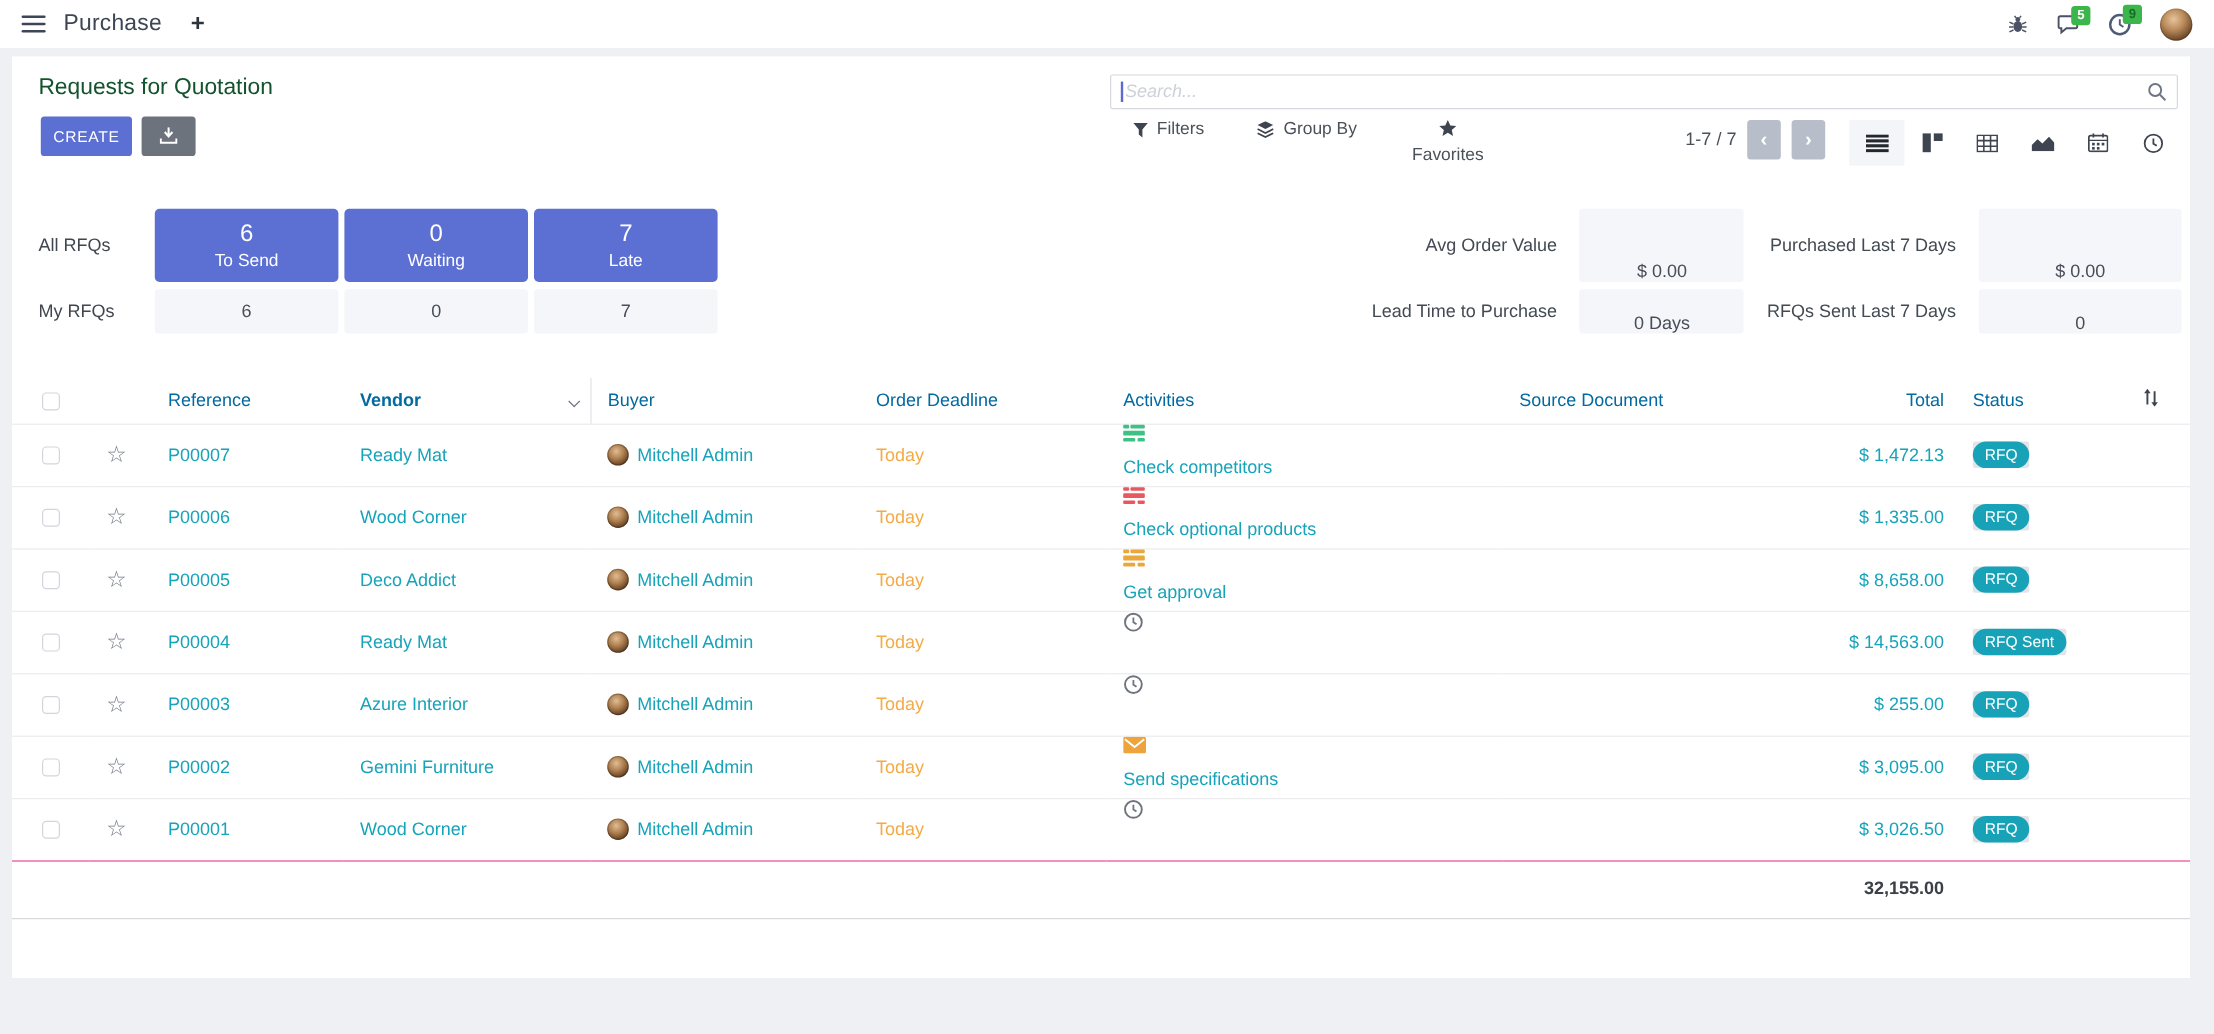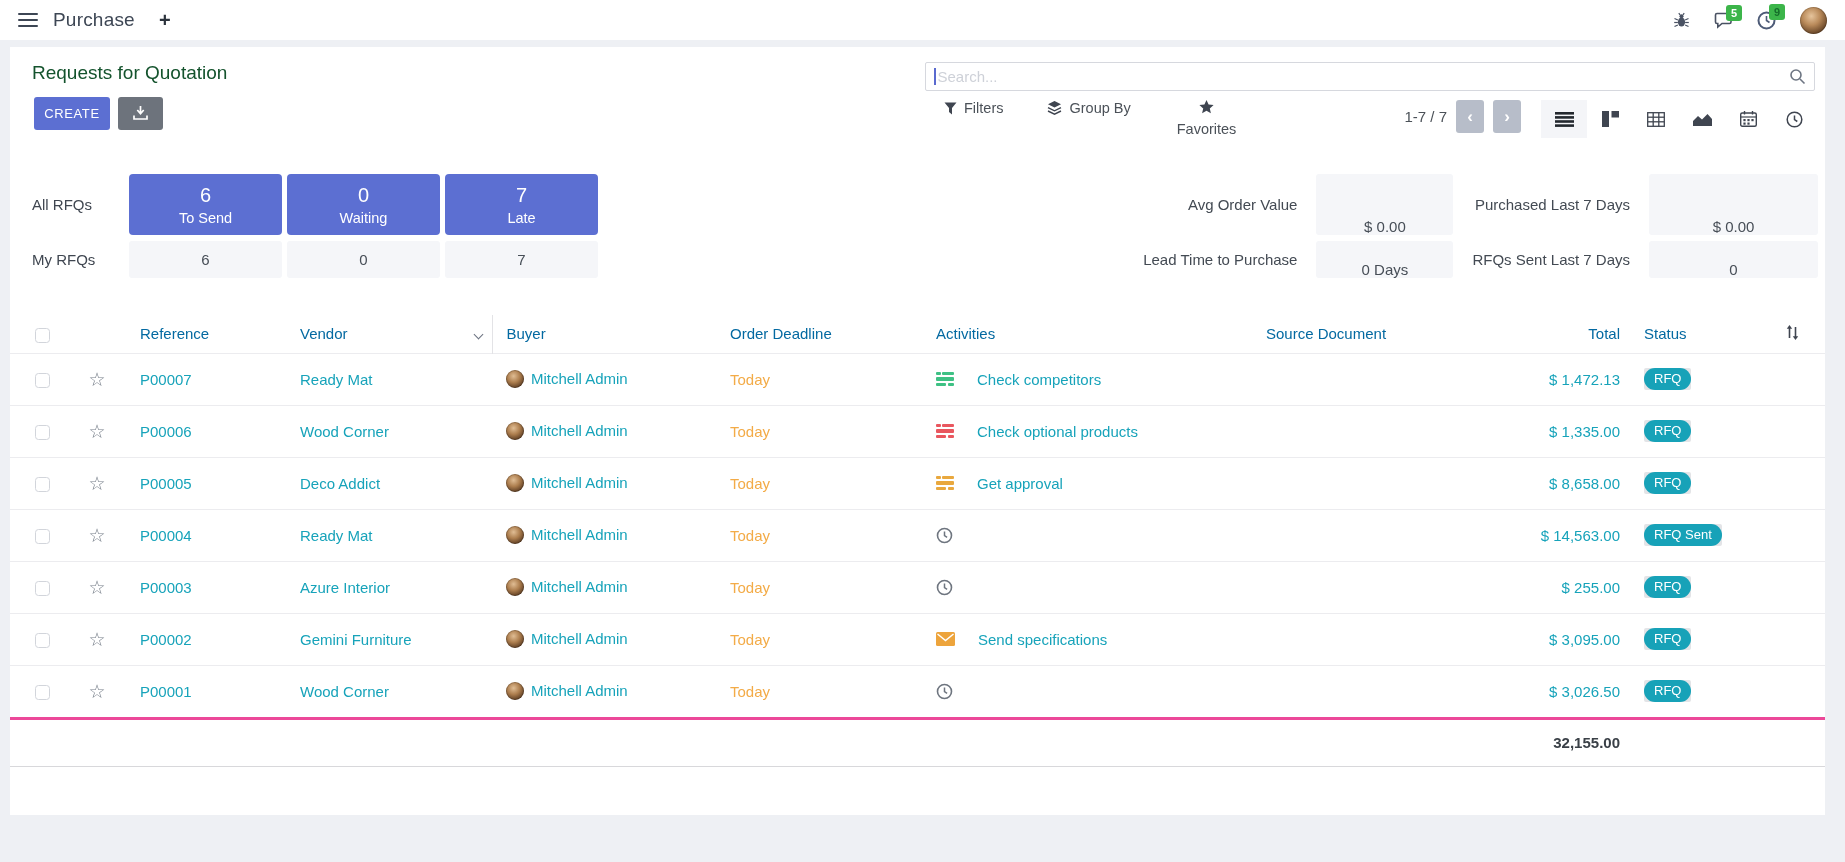--- a/index.html
+++ b/index.html
@@ -28,21 +28,21 @@
 
   
   .cp-title { position:absolute; left:22px; top:15px; font-size:19px; color:#14532d; }
   .btn-create { position:absolute; left:24px; top:50px; width:76px; height:33px; background:#5c6fd2; color:#fff;
     border:none; border-radius:3px; font-size:13px; letter-spacing:.6px; cursor:pointer; font-family:inherit; }
   .btn-export { position:absolute; left:108px; top:50px; width:45px; height:33px; background:#6d737c;
     border:none; border-radius:3px; cursor:pointer; display:flex; align-items:center; justify-content:center; }
   .search-box { position:absolute; top:15px; right:10px; width:890px; height:29px; background:#fff;
     border:1px solid #d6d8de; border-radius:2px; display:flex; align-items:center; padding:0 8px; }
   .search-box .caret { width:1.5px; height:17px; background:#5a6acf; margin-right:2px; }
-  .search-input { border:none; outline:none; flex:1; font-size:15px; color:#14532d; font-family:inherit; background:transparent; }
+  .search-input { border:none; outline:none; flex:1; font-size:15px; color:#14532d; font-family:inherit; background:transparent;font-style:italic; }
   .search-input::placeholder { color:#ced1d8; }
   .mag { display:inline-flex; cursor:pointer; }
 
   .filter-bar { position:absolute; top:53px; left:920px; right:8px; height:33px; display:flex; align-items:flex-start; }
   .fitem { display:flex; align-items:center; gap:7px; font-size:14.5px; color:#4b5158; cursor:pointer; }
   .fitem.filters { margin-left:14px; } .fitem.groupby { margin-left:44px; } .fitem.favorites { margin-left:46px;flex-direction:column; }
   .pager { margin-left:auto; display:flex; align-items:center; gap:9px; }
   .pager-text { font-size:15px; color:#4b5158; }
   .pg-btn { width:28px; height:33px; background:#b7bdc9; border:none; border-radius:3px; color:#fff;
     font-size:17px; font-weight:700; cursor:pointer; line-height:1; font-family:inherit; }
@@ -68,49 +68,49 @@
   .stat-box { background:#f5f6f9; border-radius:3px; display:flex; align-items:flex-end; justify-content:center;
     font-size:15px; color:#474e57; }
 
   
   .table-wrap { position:absolute; top:268px; left:0; right:0; }
   table { width:100%; border-collapse:collapse; table-layout:fixed; }
   th { font-weight:400; font-size:15px; color:#0369a1; text-align:left; height:38px; padding:0 0 0 14px; cursor:pointer; }
   th.c-cb, td.c-cb { padding:0; text-align:center; }
   th.c-star, td.c-star { padding:0; text-align:center; }
   th.c-ref { padding-left:20px; }
-  th.c-ven { border-right:1px solid #e3e3e6; position:relative; }
+  th.c-ven { border-right:1px solid #e3e3e6; position:relative;font-weight:bold; }
   th.c-ven .sort { position:absolute; right:10px; top:16px; width:7px; height:7px;
     border-right:1.6px solid #6b7280; border-bottom:1.6px solid #6b7280; transform:rotate(45deg); }
   th.c-tot, td.c-tot { text-align:right; padding:0 10px 0 0; }
   th.c-end, td.c-end { text-align:center; padding:0; }
   tbody tr { border-top:1px solid #ececef; cursor:pointer; }
   tbody td { height:51px; font-size:15px; padding-left:14px; vertical-align:middle; }
   td.c-ref { padding-left:20px; }
   .lnk { color:#17a3ba; }
   .cb { display:inline-block; width:15px; height:15px; border:1.4px solid #d2d5db; border-radius:3.5px;
     background:#fff; cursor:pointer; vertical-align:middle; }
   .star { font-size:19px; color:#757d88; cursor:pointer; }
   .star::before { content:"☆"; }
   .avatar-sm { display:inline-block; width:18px; height:18px; border-radius:50%; vertical-align:-4px; margin-right:7px;
     background:radial-gradient(circle at 42% 34%, #e0bd94 0%, #ad7e4e 40%, #5f3f24 75%, #3e2a17 100%);
     box-shadow:inset 0 0 0 1px rgba(0,0,0,.2); }
   .deadline { color:#f3ab47; }
-  .act-cell { display:flex; align-items:center; gap:23px; height:51px; }
+  .act-cell { display:flex; align-items:flex-start; gap:13px; height:51px;flex-direction:column; }
   .act-ico { display:inline-flex; align-items:center; }
   .act-ico.tasks { flex-direction:column; gap:2.4px; width:18px; }
   .act-ico.tasks span { display:flex; justify-content:space-between; width:100%; }
   .act-ico.tasks i { display:block; height:3.4px; border-radius:1px; background:currentColor; }
   .sg1{width:25%}.sg2{width:66%}.sg3{width:100%}.sg4{width:55%}.sg5{width:34%}
   .tasks-green { color:#3ec184; } .tasks-red { color:#e9575f; } .tasks-yellow { color:#e9a83e; }
   .total { color:#17a3ba; }
   .badge-wrap { display:inline-block; background:#e3e4e7; border-radius:2px; }
   .pill { display:inline-block; background:#17a2b8; color:#fff; font-size:13px; padding:3px 10px;
     border-radius:999px; line-height:1.25; }
-  tfoot tr { border-top:3px solid #ec4899; border-bottom:1px solid #d8d8db; }
+  tfoot tr { border-top:1px solid #ec4899; border-bottom:1px solid #d8d8db; }
   tfoot td { height:48px; }
   .footer-total { font-size:15px; font-weight:700; color:#3a4047; }
 </style>
 </head>
 <body>
 
 <div class="navbar">
   <span class="burger">
       <i></i>
       <i></i>

